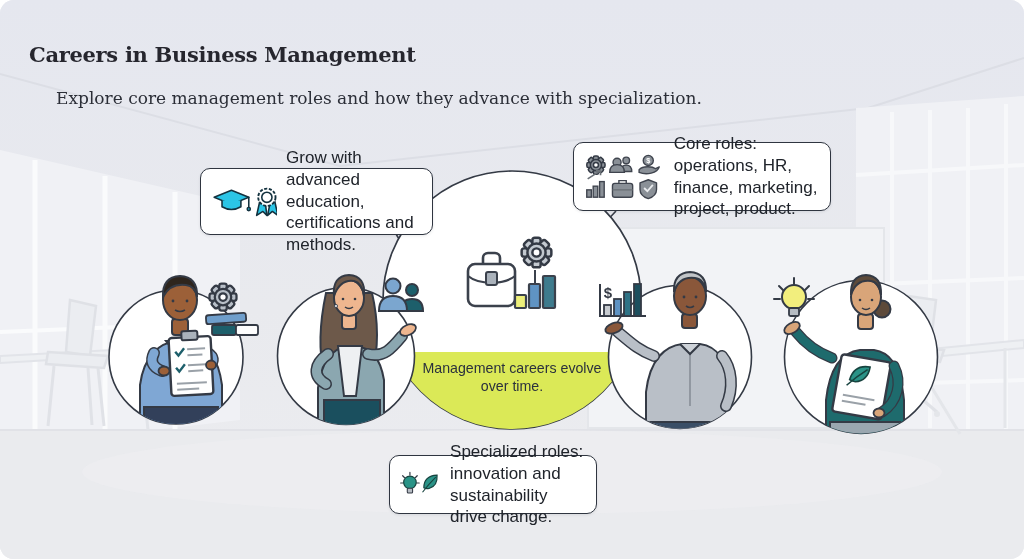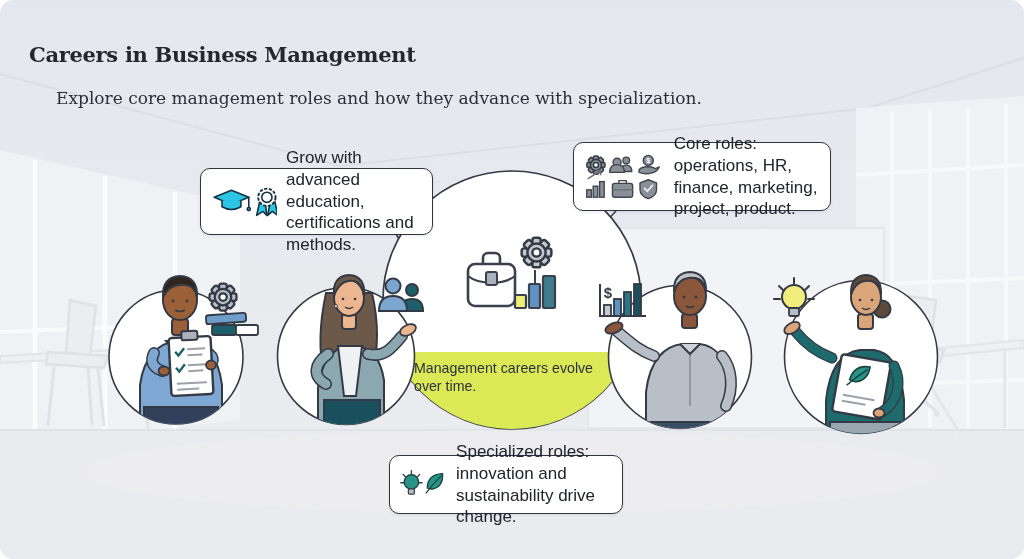--- a/index.html
+++ b/index.html
@@ -11,25 +11,25 @@
   .subtitle{position:absolute;left:56px;top:88px;font-family:"DejaVu Serif",serif;
     font-size:17px;color:#2b2e37;z-index:7;}
   .callout{position:absolute;box-sizing:border-box;background:#fff;border:1.6px solid #2f3540;
     border-radius:10px;box-shadow:0 1px 3px rgba(40,45,60,.10);display:flex;align-items:center;
     gap:9px;padding:6px 10px;z-index:6;}
   .callout .txt{font-size:17px;line-height:1.28;color:#20242b;}
   #callout-education{left:158px;top:168px;width:233px;height:67px;margin-left:42px;}
   #callout-education .txt{width:148px;}
   #callout-core{left:573px;top:142px;width:258px;height:69px;}
   #callout-core .txt{width:152px;}
-  #callout-specialized{left:389px;top:455px;width:234px;height:59px;}
+  #callout-specialized{left:389px;top:455px;width:208px;height:59px;}
   #callout-specialized .txt{width:192px;}
   .person,.centerpiece{position:absolute;z-index:4;}
   .centerpiece{z-index:3;}
-  #center-caption{position:absolute;left:414px;top:359px;width:196px;text-align:left;
+  #center-caption{position:absolute;left:414px;top:359px;width:196px;text-align:center;
     font-size:14.2px;line-height:1.3;font-weight:500;color:#2b313d;z-index:5;}
   svg text{font-family:"Liberation Sans",sans-serif;}
 </style>
 </head>
 <body>
 
 <div id="stage">
 
   <svg width="0" height="0" style="position:absolute" aria-hidden="true">
     <defs>

